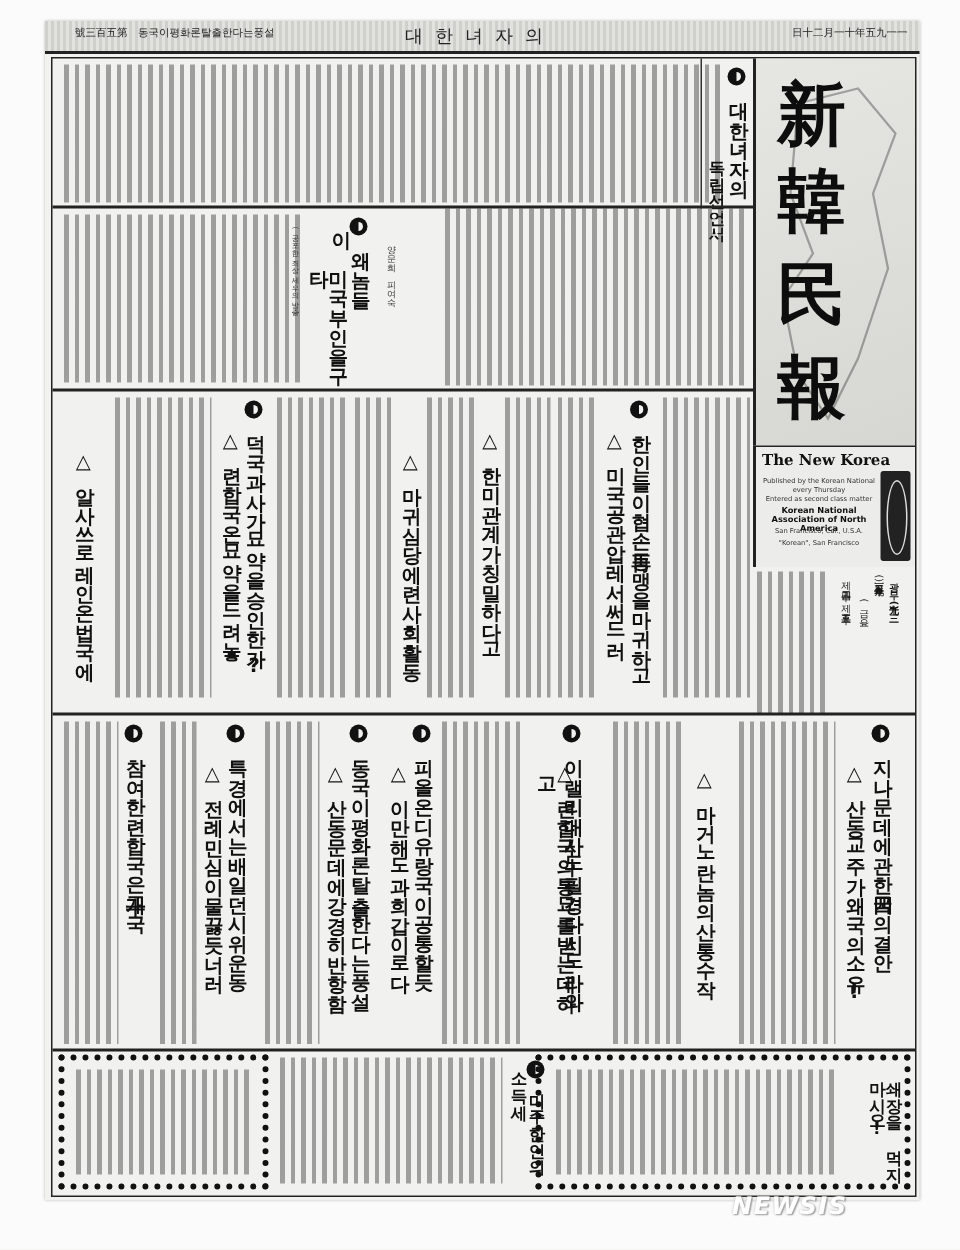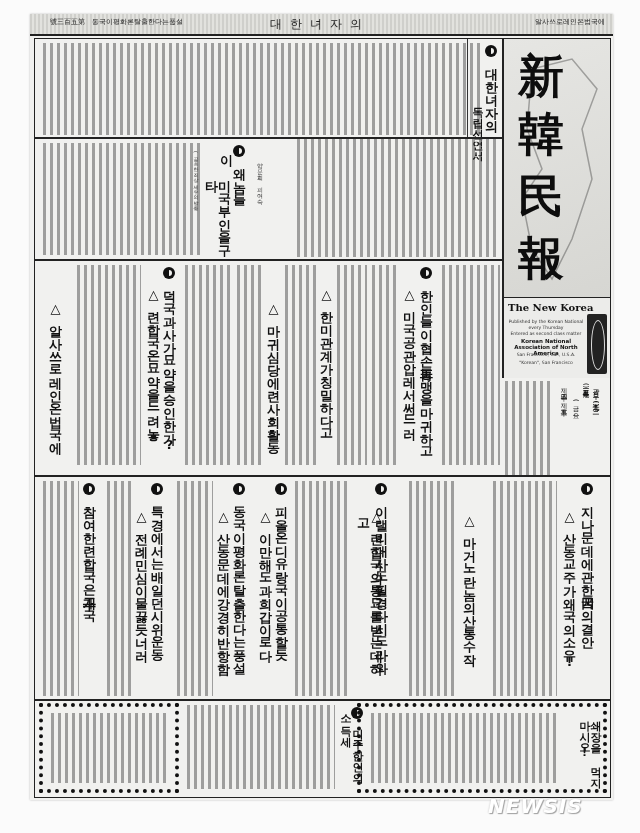--- a/index.html
+++ b/index.html
@@ -75,34 +75,34 @@
   }
   .nk-emblem::after {
     content:""; position:absolute; left:4px; top:6px; width:12px; height:48px; border:1px solid #ddd; border-radius:50%;
   }
 
   .ad-box {
     position:absolute; border:4px dotted #111; box-sizing:border-box;
   }
   .watermark {
     position:absolute; left:488px; top:794px; font-family:"DejaVu Sans", sans-serif; font-weight:bold;
-    font-style:italic; font-size:20px; color:#fff; letter-spacing:1px;
+    font-style:italic; font-size:16px; color:#fff; letter-spacing:1px;
     text-shadow:0 0 2px #bbb, 1px 1px 1px #999;
   }
   .small-caption { position:absolute; font-size:5px; color:#333; writing-mode:vertical-rl; }
 </style>
 </head>
 <body>
 
 <div class="paper">
 
   <div class="masthead-strip">
     <span class="left">號三百五第　동국이평화론탈출한다는풍설</span>
     <span class="center">대한녀자의</span>
-    <span class="right">알사쓰로레인온법국에</span>
+    <span class="right">日十二月一十年五九一一</span>
   </div>
 
   <div class="frame">
 
     <div class="logo-box">
       <svg class="logo-map" viewBox="0 0 92 240">
         <path d="M20,20 L60,10 L85,40 L70,80 L80,130 L60,190 L40,230 L20,200 L10,150 L30,120 L15,80 Z" fill="none" stroke="#222" stroke-width="1.5"></path>
       </svg>
       <div class="logo-char" style="top:14px">新</div>
       <div class="logo-char" style="top:72px">韓</div>

